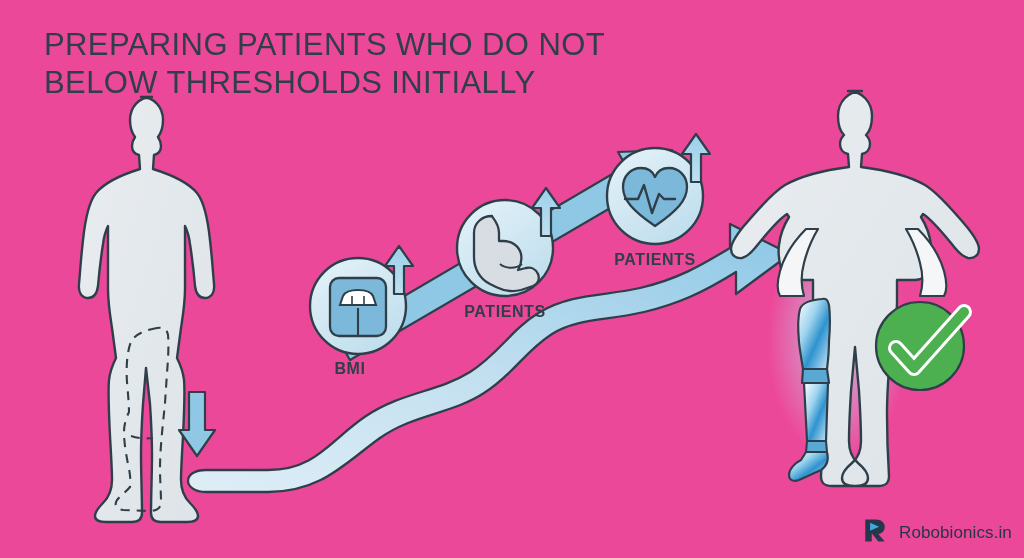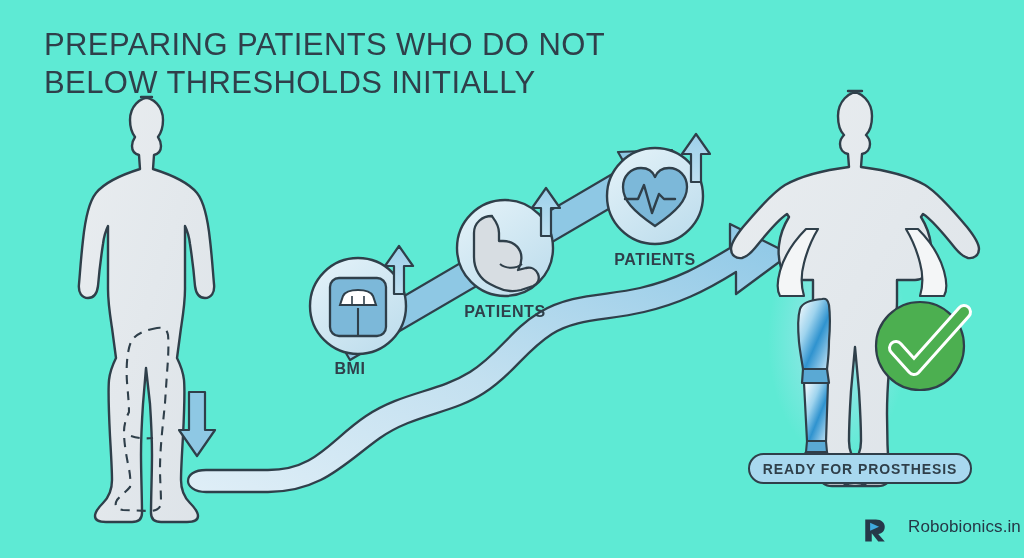--- a/index.html
+++ b/index.html
@@ -4,21 +4,21 @@
 <style>
   html, body {
     margin: 0;
     padding: 0;
     background: #ffffff;
   }
   #canvas {
     position: relative;
     width: 1024px;
     height: 558px;
-    background: #5eead4;
+    background: #ec4899;
     overflow: hidden;
     font-family: "Liberation Sans", sans-serif;
   }
   #art {
     position: absolute;
     inset: 0;
     width: 1024px;
     height: 558px;
   }
 
@@ -87,22 +87,22 @@
     color: #2f3f4a;
     font-size: 14px;
   }
 
   
   #logo {
     position: absolute;
     left: 862px;
     top: 517px;
     display: flex;
-    align-items: flex-start;
-    gap: 20px;
+    align-items: flex-end;
+    gap: 11px;
   }
   #logo-mark { width: 26px; height: 26px; display: block; }
   #logo-text {
     font-family: "Liberation Sans", sans-serif;
     font-size: 17px;
     font-weight: 400;
     color: #253746;
     letter-spacing: 0.1px;
   }
 </style>
@@ -350,21 +350,20 @@
 
   <div class="title">
     <span>PREPARING PATIENTS WHO DO NOT</span>
     <span class="l2">BELOW THRESHOLDS INITIALLY</span>
   </div>
 
   <div class="mlabel" id="label-bmi">BMI</div>
   <div class="mlabel" id="label-strength">PATIENTS</div>
   <div class="mlabel" id="label-endurance">PATIENTS</div>
 
-  <div class="pill" id="pill-ready">READY FOR PROSTHESIS</div>
 
   <div id="logo">
     <svg id="logo-mark" viewBox="0 0 32 32">
       <path d="M4 3 h13 c7 0 11 4 11 9 0 5-3 8-8 9 l8 9 h-8 l-8-10 v10 h-8 z" fill="#25384a"></path>
       <path d="M10 7 l11 5 -11 5 z" fill="#3fa9e0"></path>
     </svg>
     <span id="logo-text">Robobionics.in</span>
   </div>
 
 </div>

